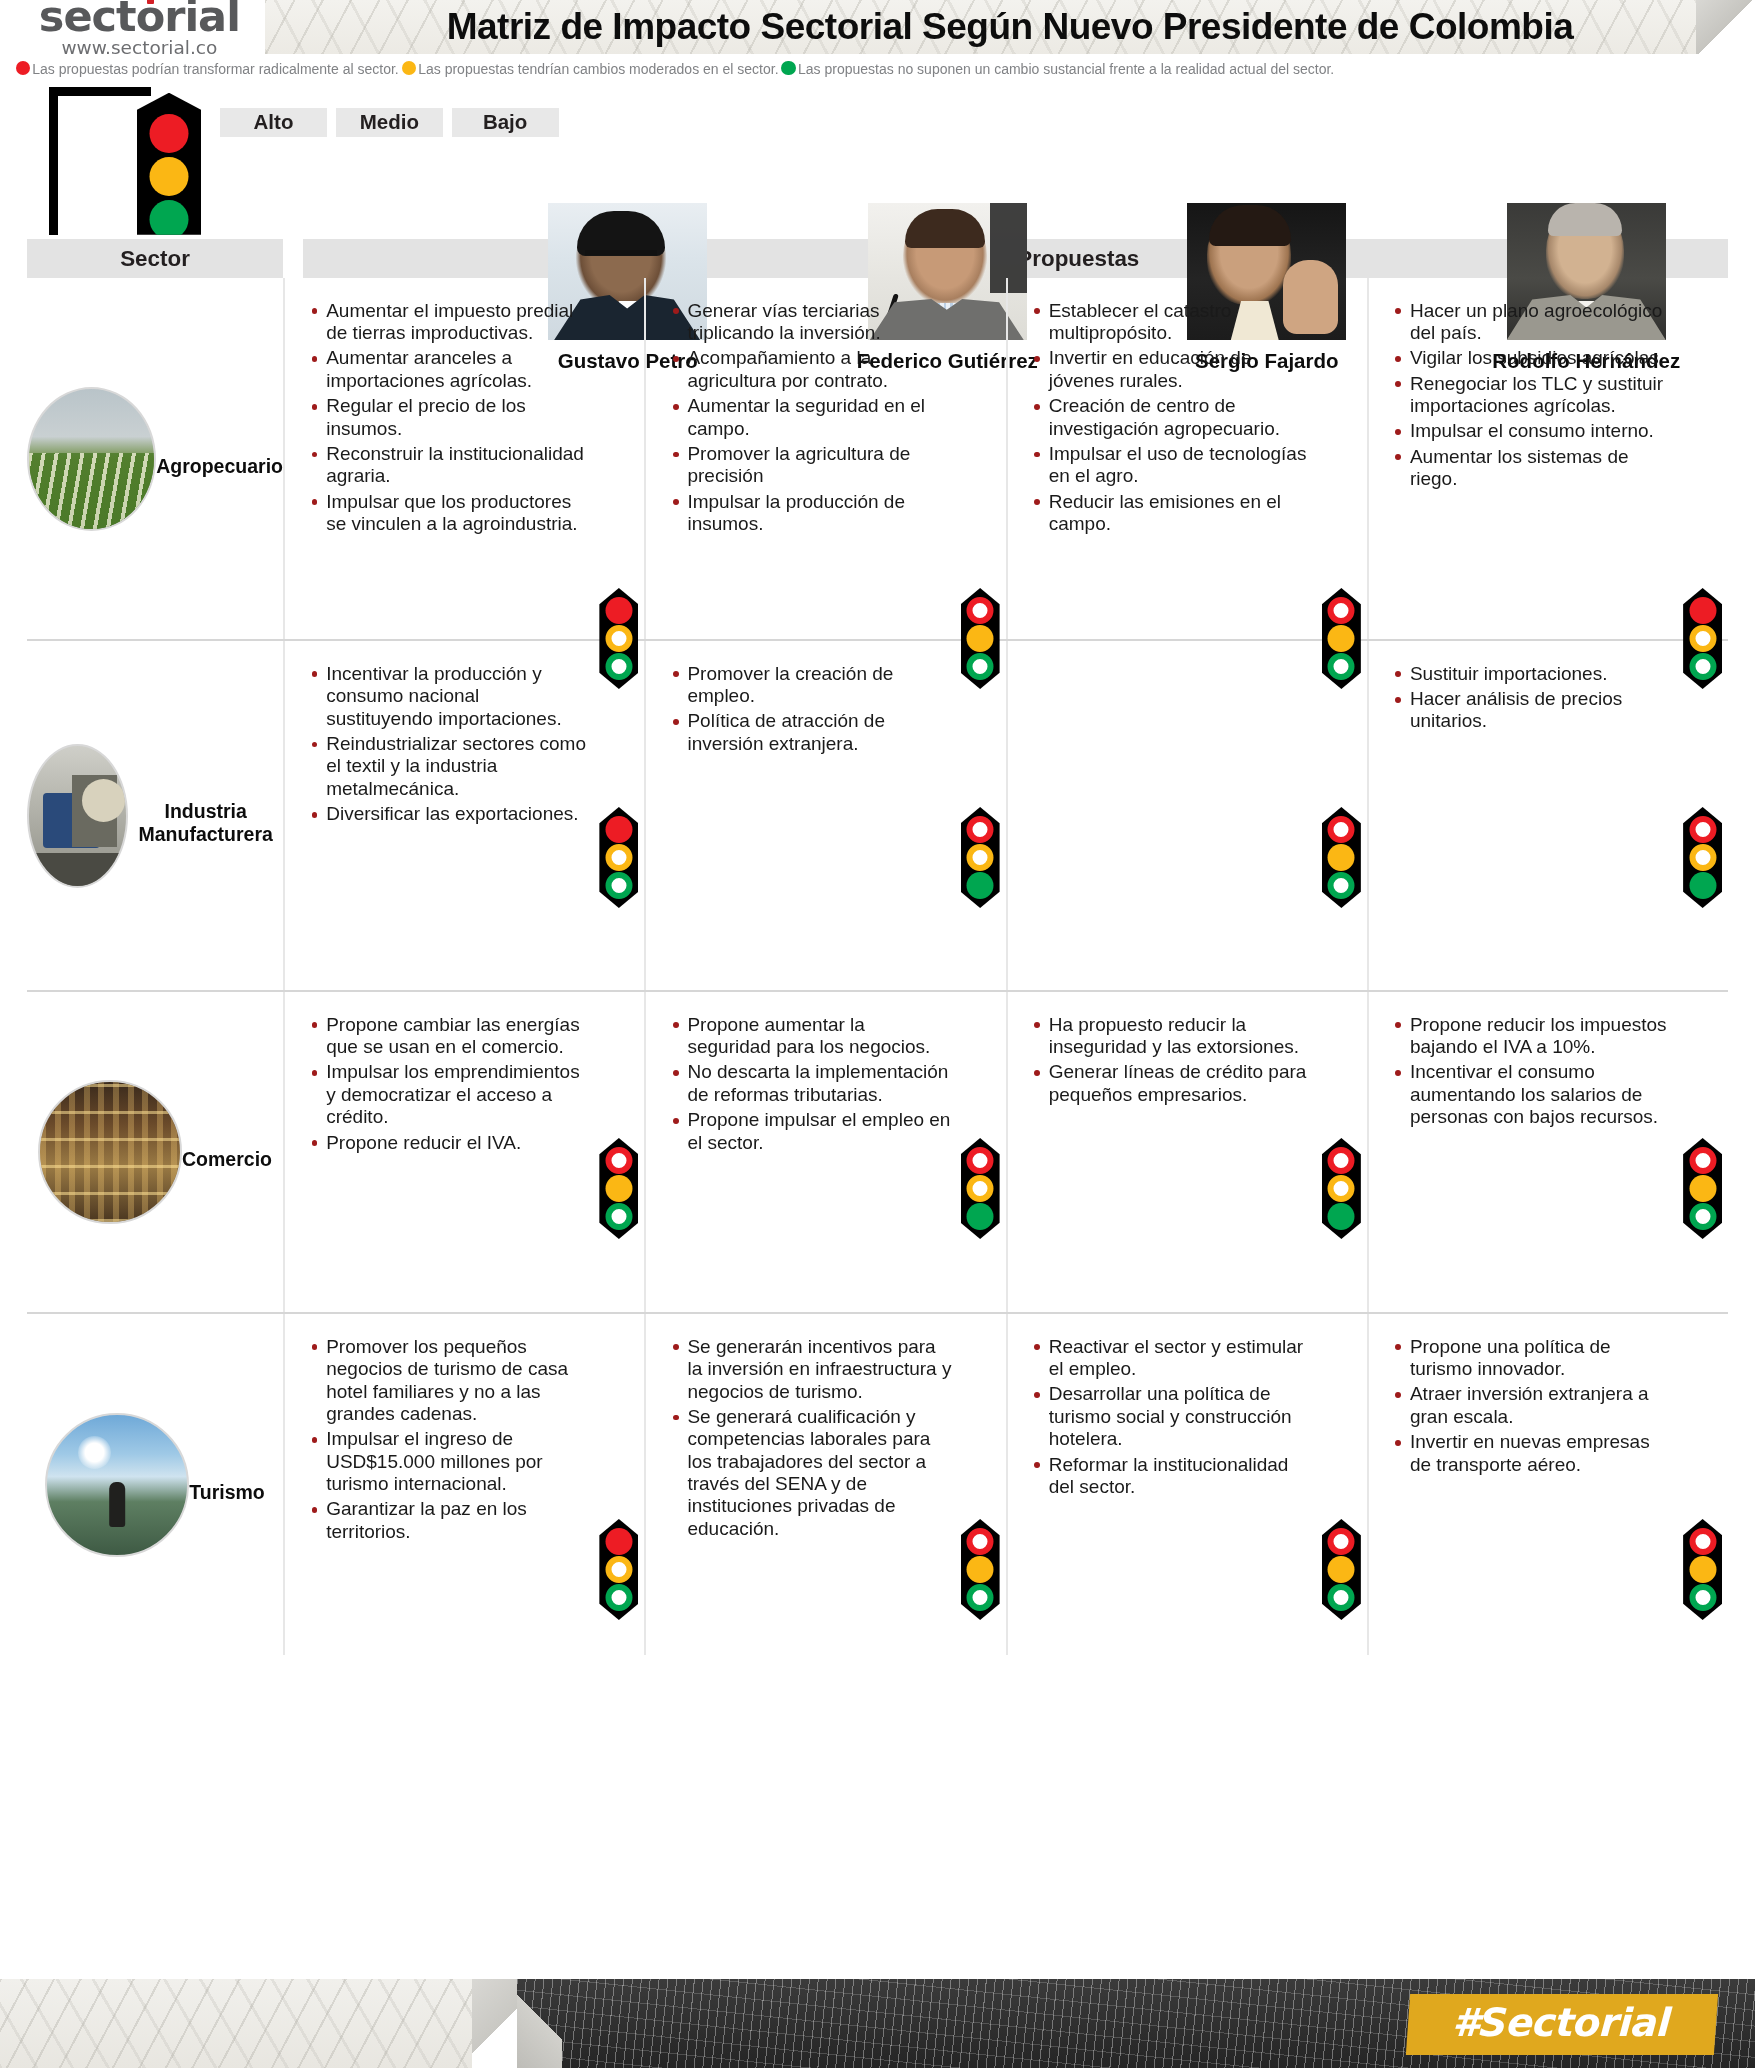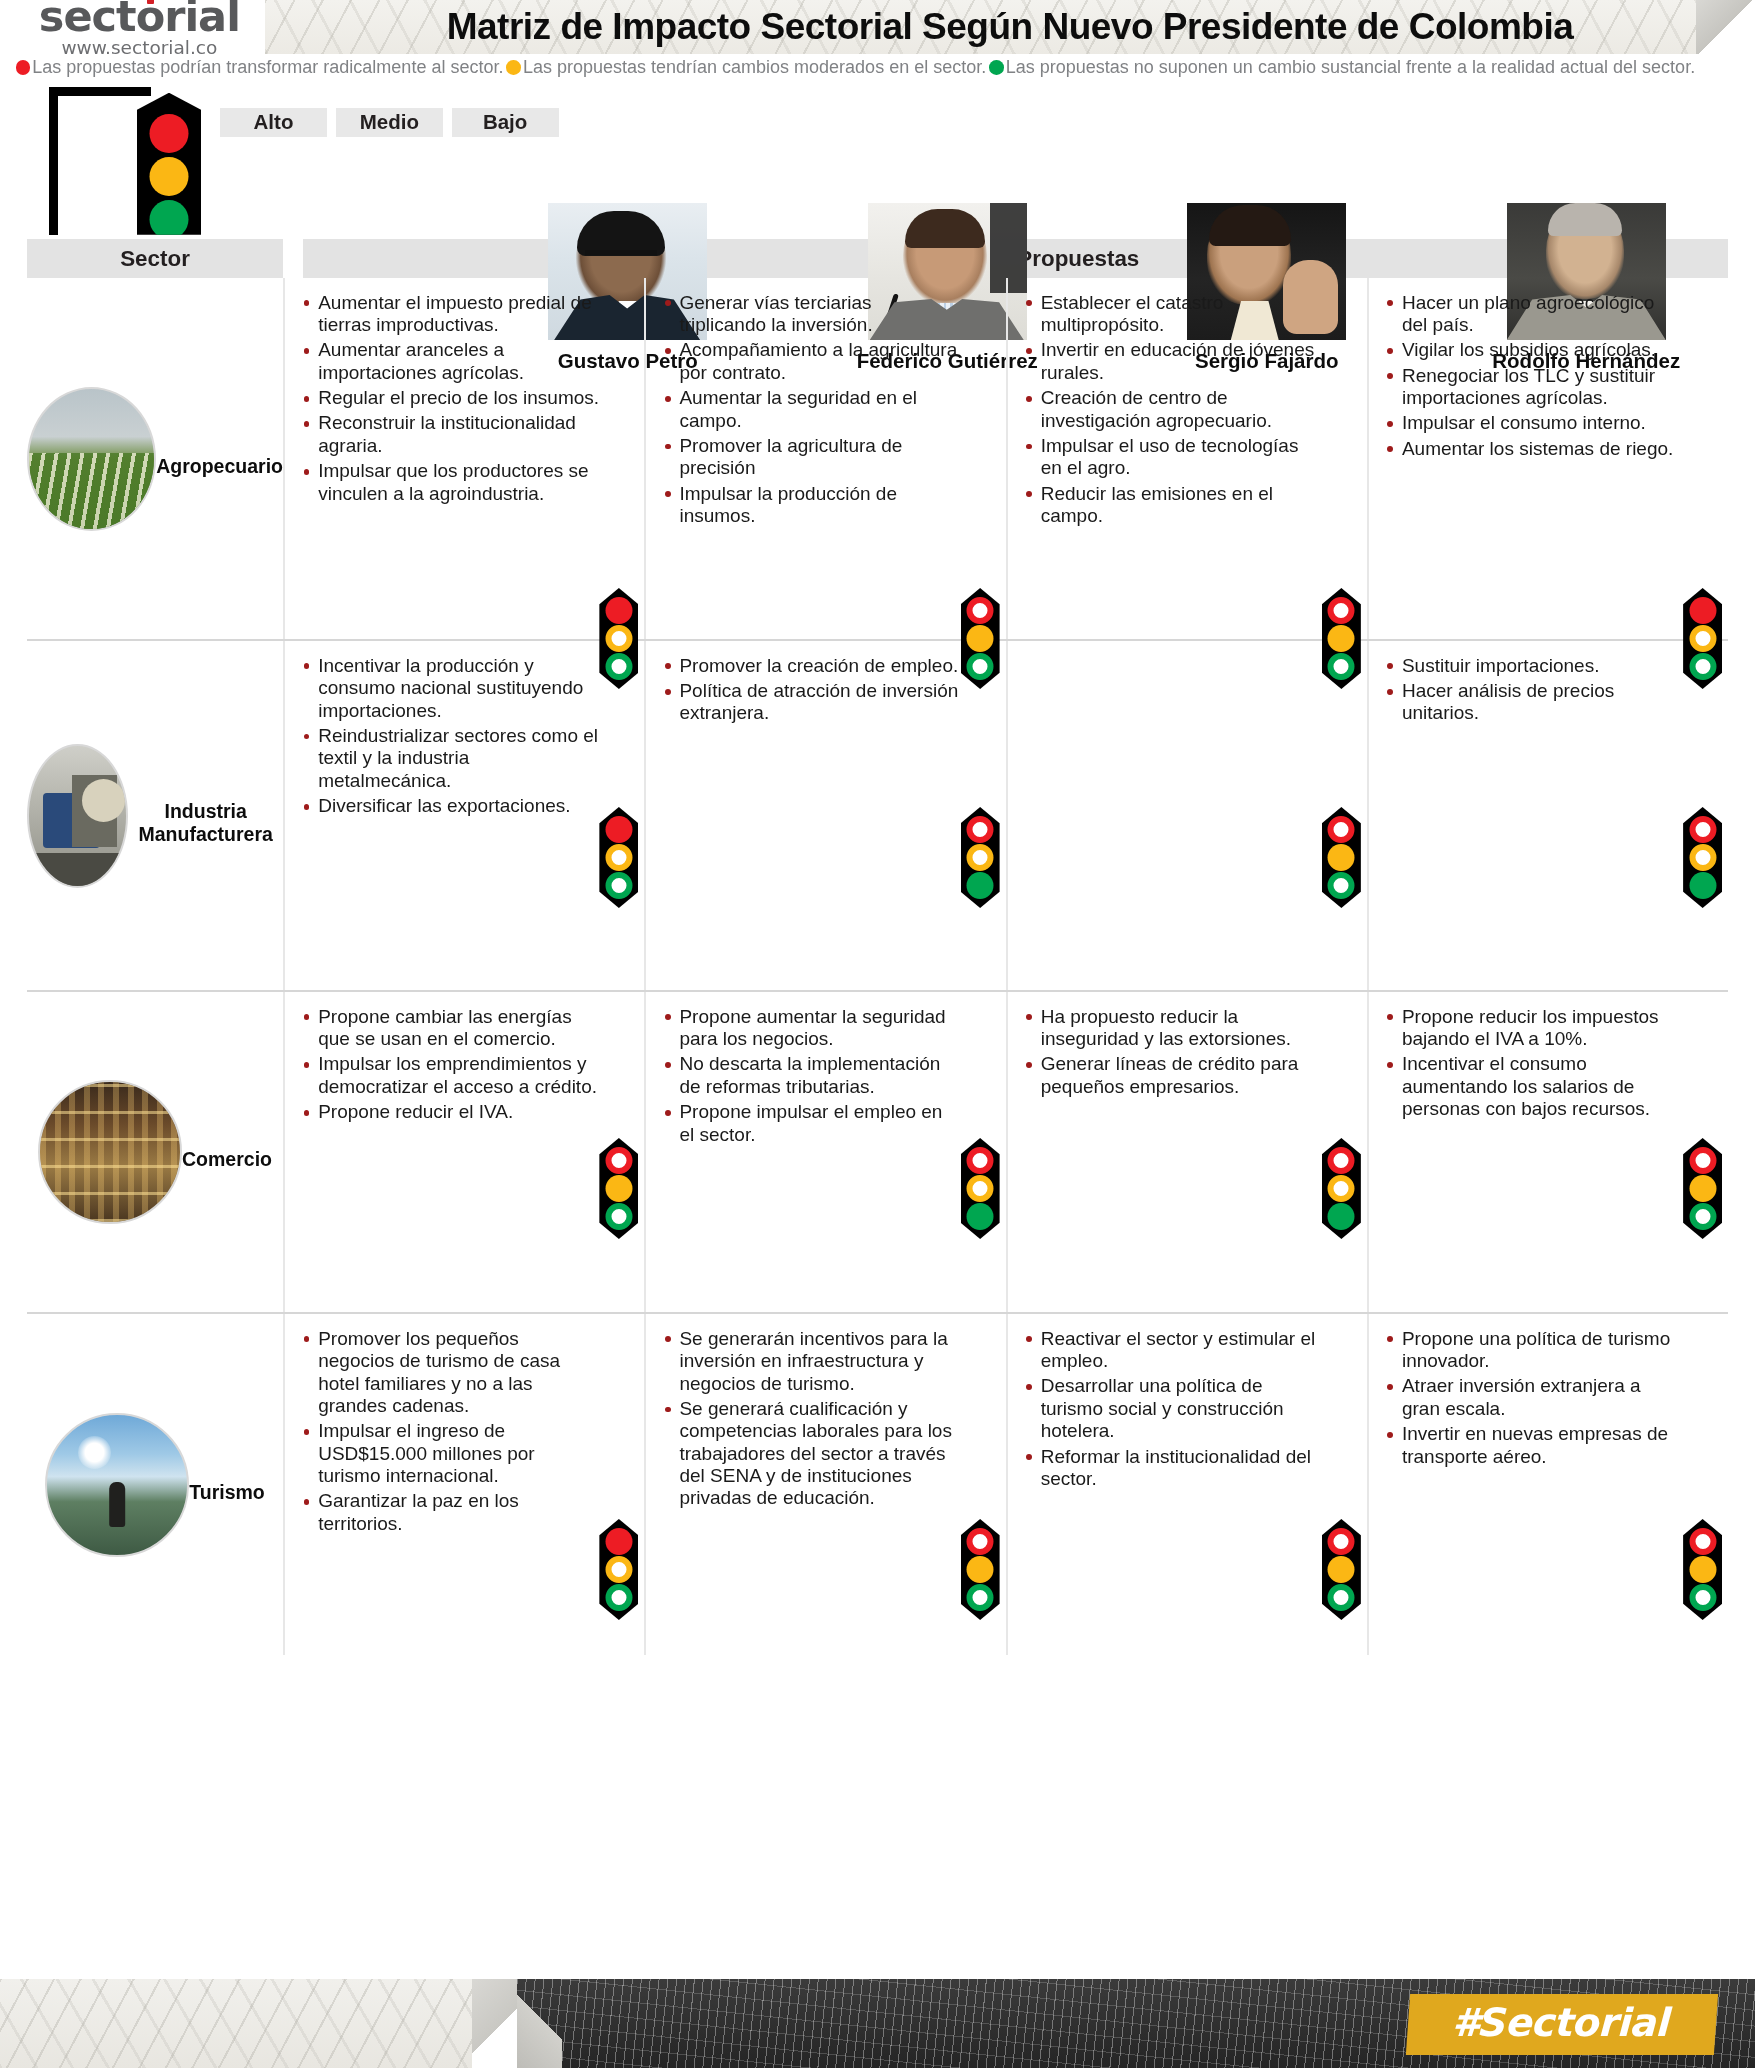--- a/index.html
+++ b/index.html
@@ -72,21 +72,21 @@
     z-index:2;
     font-family:"Liberation Sans", sans-serif;
   }
 
   
   .legend {
     height:27px;
     display:flex;
     align-items:center;
     padding-left:15.6px;
-    font-size:18px;
+    font-size:14px;
     color:#808285;
     white-space:nowrap;
     font-family:"Liberation Sans", sans-serif;
   }
   .legend .chip {
     display:inline-block;
     width:14.6px; height:14.6px;
     border-radius:50%;
     margin-right:2px;
     position:relative;
@@ -270,21 +270,21 @@
     font-family:"Liberation Sans", sans-serif;
   }
   .prop-cell {
     flex:1 1 0;
     border-left:2.9px solid #e7e7e7;
     position:relative;
     padding:13.7px 45px 13.7px 13.7px;
     min-width:0;
   }
   .prop-cell ul {
-    margin:0; padding:0 0 0 19.5px;
+    margin:8px; padding:0 0 0 19.5px;
     list-style:none;
   }
   .prop-cell li {
     position:relative;
     font-size:19px;
     line-height:1.18;
     color:#1a1a1a;
     margin-bottom:2.9px;
     font-family:"Liberation Sans", sans-serif;
   }

